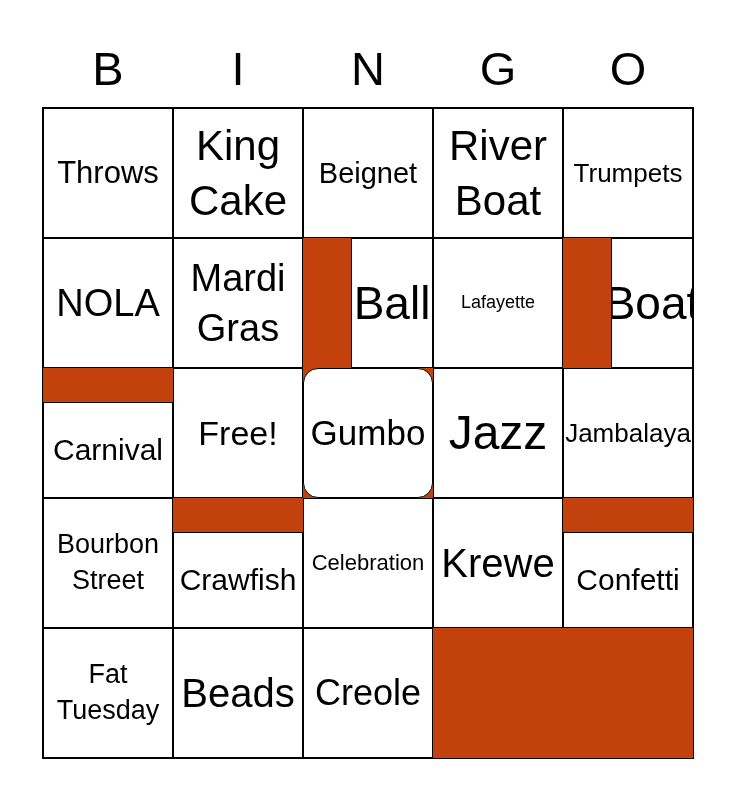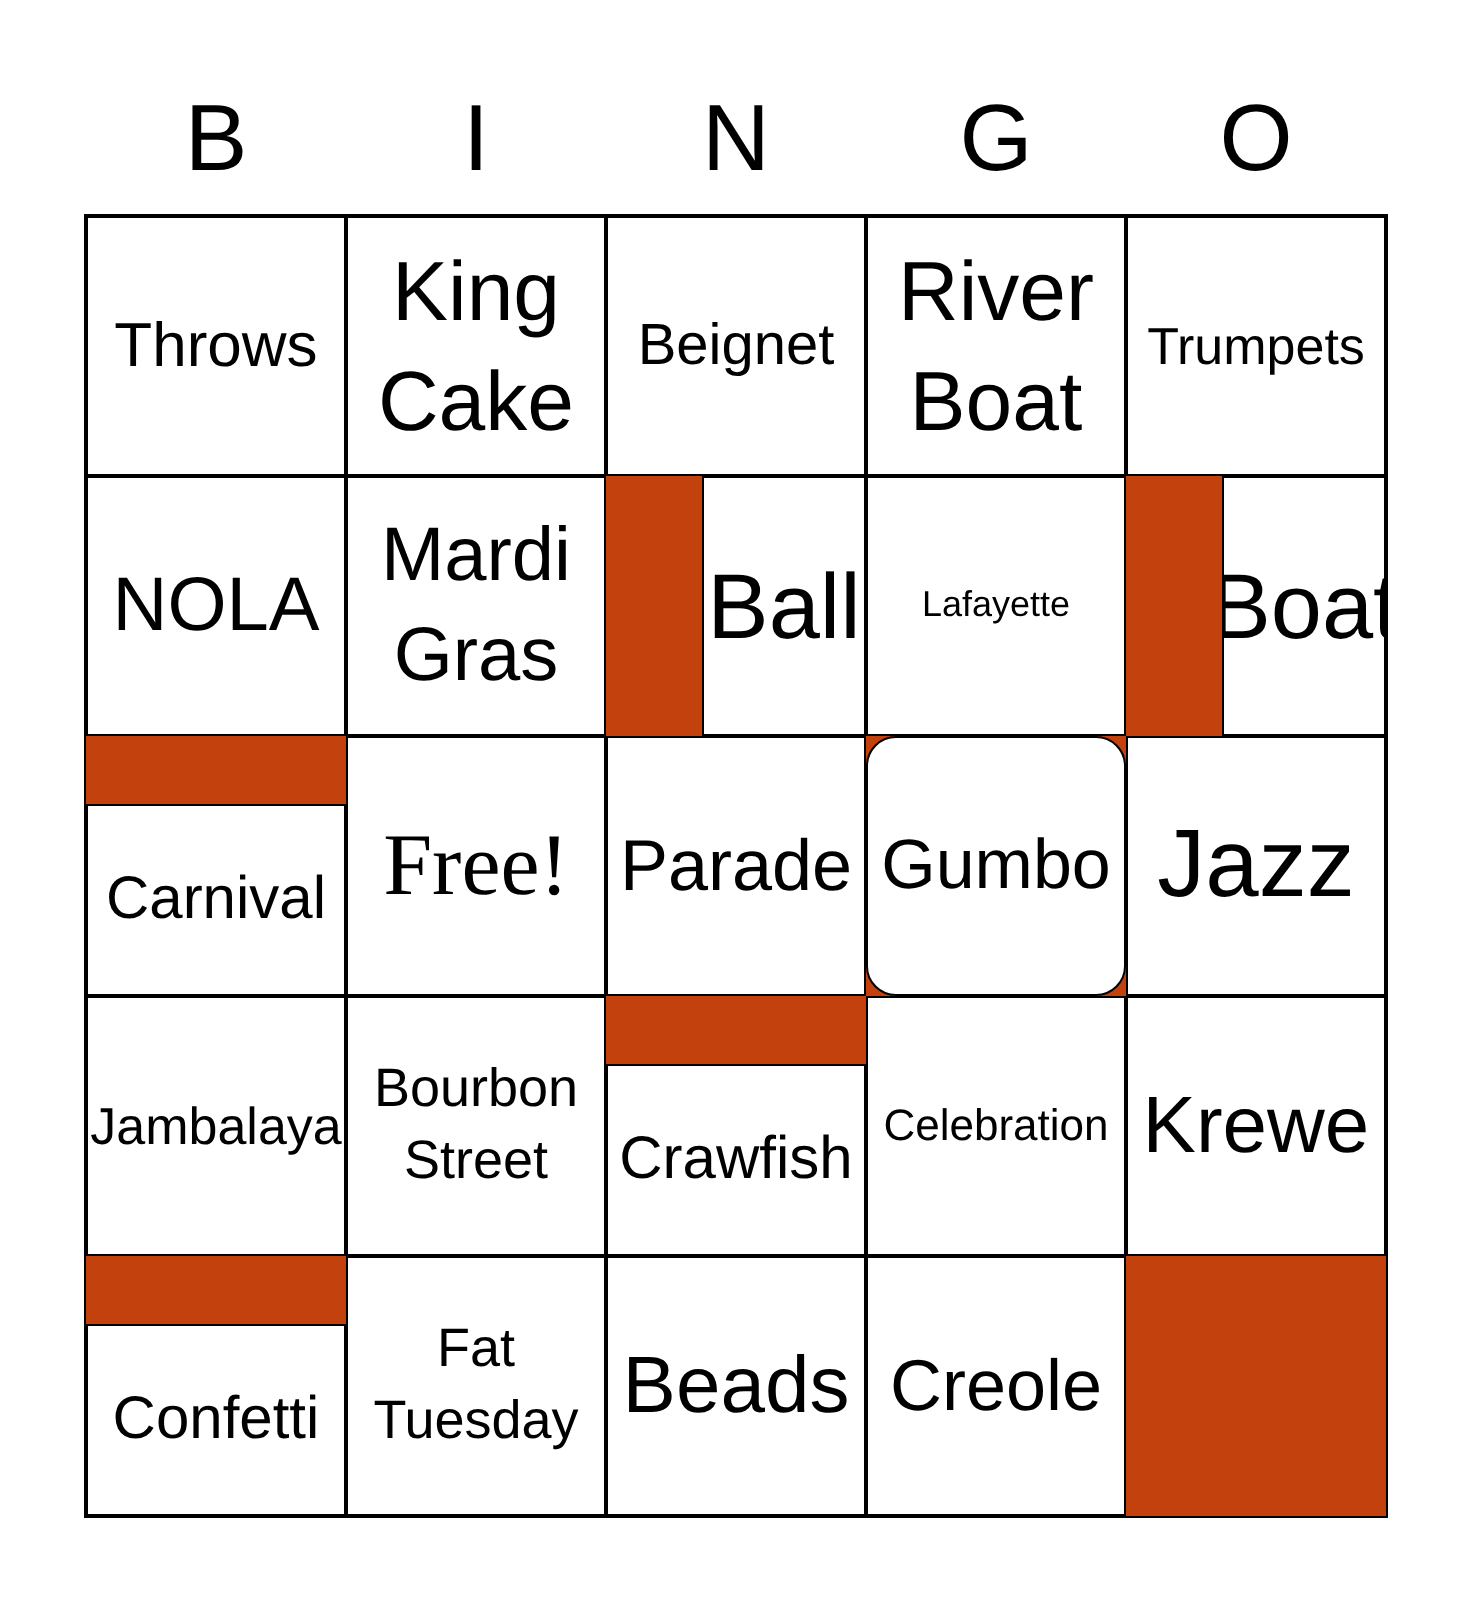--- a/index.html
+++ b/index.html
@@ -70,21 +70,21 @@
   .fs26 { font-size: 26px; }
   .fs27 { font-size: 27px; }
   .fs29 { font-size: 29px; }
   .fs30 { font-size: 30px; margin-top: 34px; }
   .fs31 { font-size: 31px; }
   .fs35 { font-size: 35px; border-radius: 15px; }
   .fs36 { font-size: 36px; }
   .fs38 { font-size: 38px; }
   .fs40 { font-size: 40px; }
   .fs42 { font-size: 42px; }
-  .fs44 { font-size: 44px; font-family: Liberation Serif, serif; }
+  .fs44 { font-size: 34px; }
   .fs46 { font-size: 46px; margin-left: 48px; }
   .fs48 { font-size: 48px; text-align: right; }
 </style>
 </head>
 <body>
 
 <div class="card">
 
   <div class="bingo-title">
     <span class="letter">B</span>
@@ -106,21 +106,20 @@
 
     <div class="cell fs38">NOLA</div>
     <div class="cell fs38">Mardi
 Gras</div>
     <div class="cell fs46">Ball</div>
     <div class="cell fs25">Lafayette</div>
 
     <div class="cell fs46">Boat</div>
     <div class="cell fs30">Carnival</div>
     <div class="cell fs44">Free!</div>
-    <div class="cell fs36">Parade</div>
     <div class="cell fs35">Gumbo</div>
 
     <div class="cell fs48">Jazz</div>
     <div class="cell fs26">Jambalaya</div>
     <div class="cell fs27">Bourbon
 Street</div>
     <div class="cell fs30">Crawfish</div>
     <div class="cell fs22">Celebration</div>
 
     <div class="cell fs40">Krewe</div>

